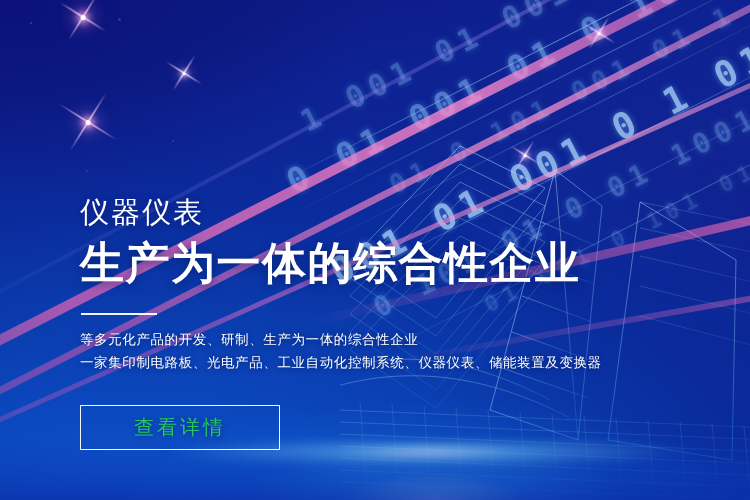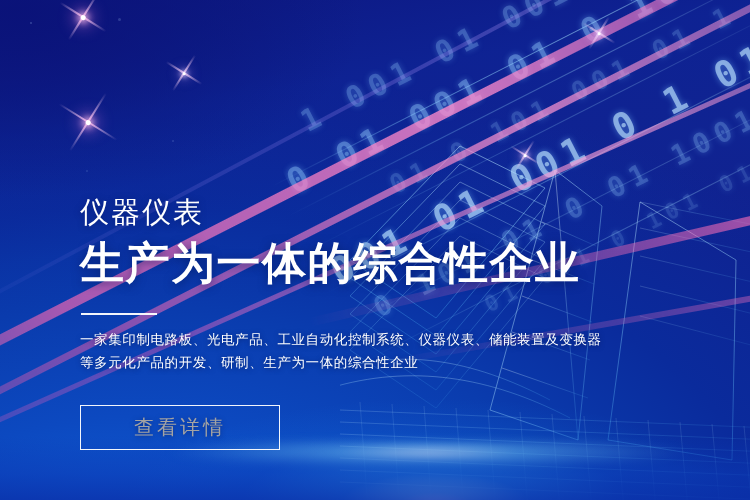--- a/index.html
+++ b/index.html
@@ -208,21 +208,21 @@
   }
   .desc-line { white-space: nowrap; }
 
   .cta {
     position: absolute;
     top: 405px; left: 0;
     width: 200px; height: 45px;
     box-sizing: border-box;
     border: 1.5px solid rgba(255,255,255,0.95);
     background: transparent;
-    color: #a3a3a3;
+    color: #22c55e;
     font-size: 20px;
     letter-spacing: 3px;
     font-family: inherit;
     cursor: pointer;
     display: flex;
     align-items: center;
     justify-content: center;
     text-shadow: 0 1px 5px rgba(0,20,80,0.5);
   }
 </style>
@@ -376,19 +376,19 @@
   <div class="dust" style="left:30px; top:22px; width:2px; height:2px; opacity:.5;"></div>
   <div class="dust" style="left:118px; top:18px; width:3px; height:3px; opacity:.4;"></div>
   <div class="dust" style="left:172px; top:140px; width:2px; height:2px; opacity:.35;"></div>
   <div class="dust" style="left:86px; top:170px; width:2px; height:2px; opacity:.3;"></div>
 
   <div class="content">
     <div class="eyebrow">仪器仪表</div>
     <div class="headline">生产为一体的综合性企业</div>
     <div class="rule"></div>
     <div class="desc">
+      <div class="desc-line">等多元化产品的开发、研制、生产为一体的综合性企业</div>
       <div class="desc-line">一家集印制电路板、光电产品、工业自动化控制系统、仪器仪表、储能装置及变换器</div>
-      <div class="desc-line">等多元化产品的开发、研制、生产为一体的综合性企业</div>
     </div>
     <button class="cta">查看详情</button>
   </div>
 
 </div>
 
 </body></html>

